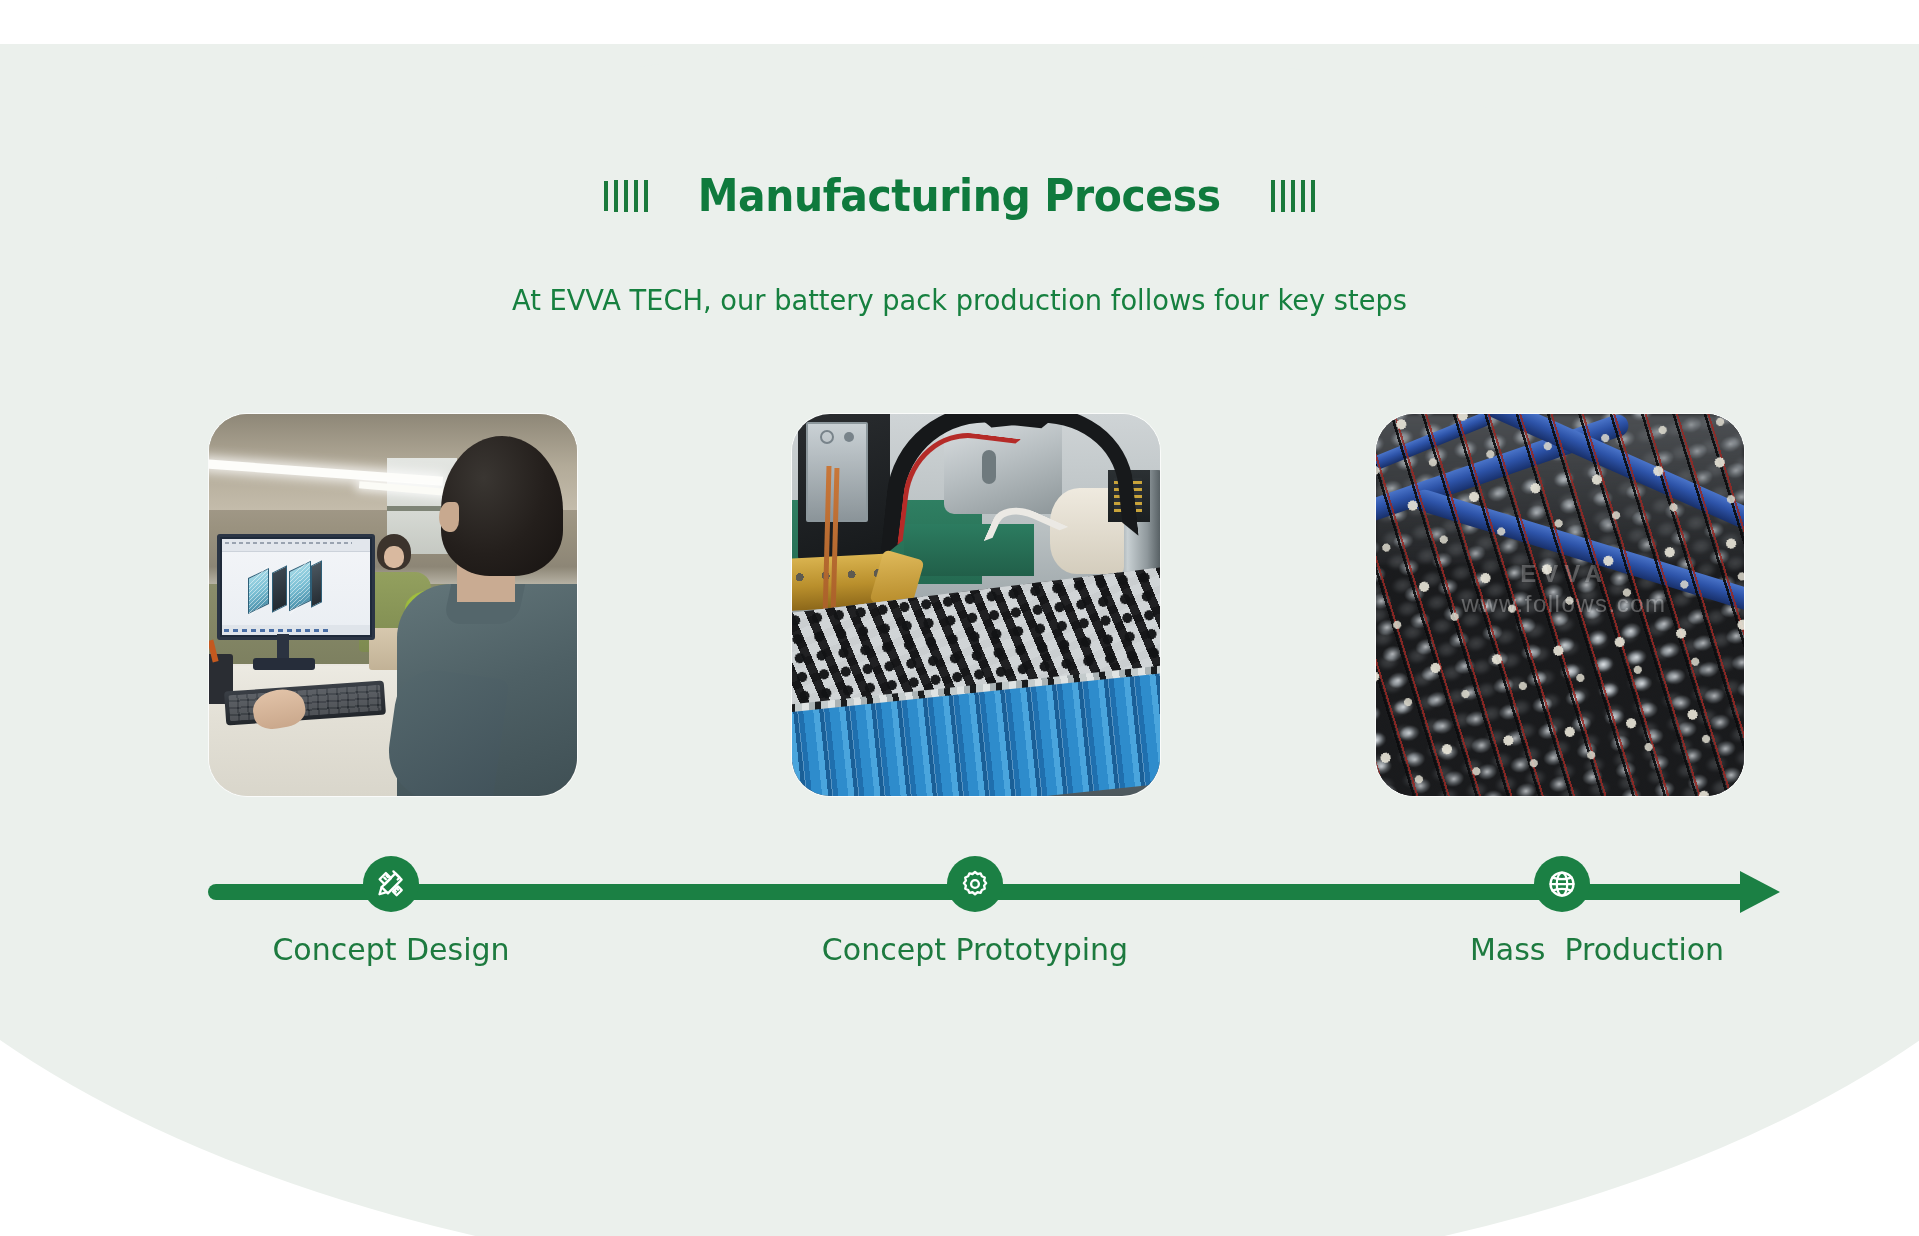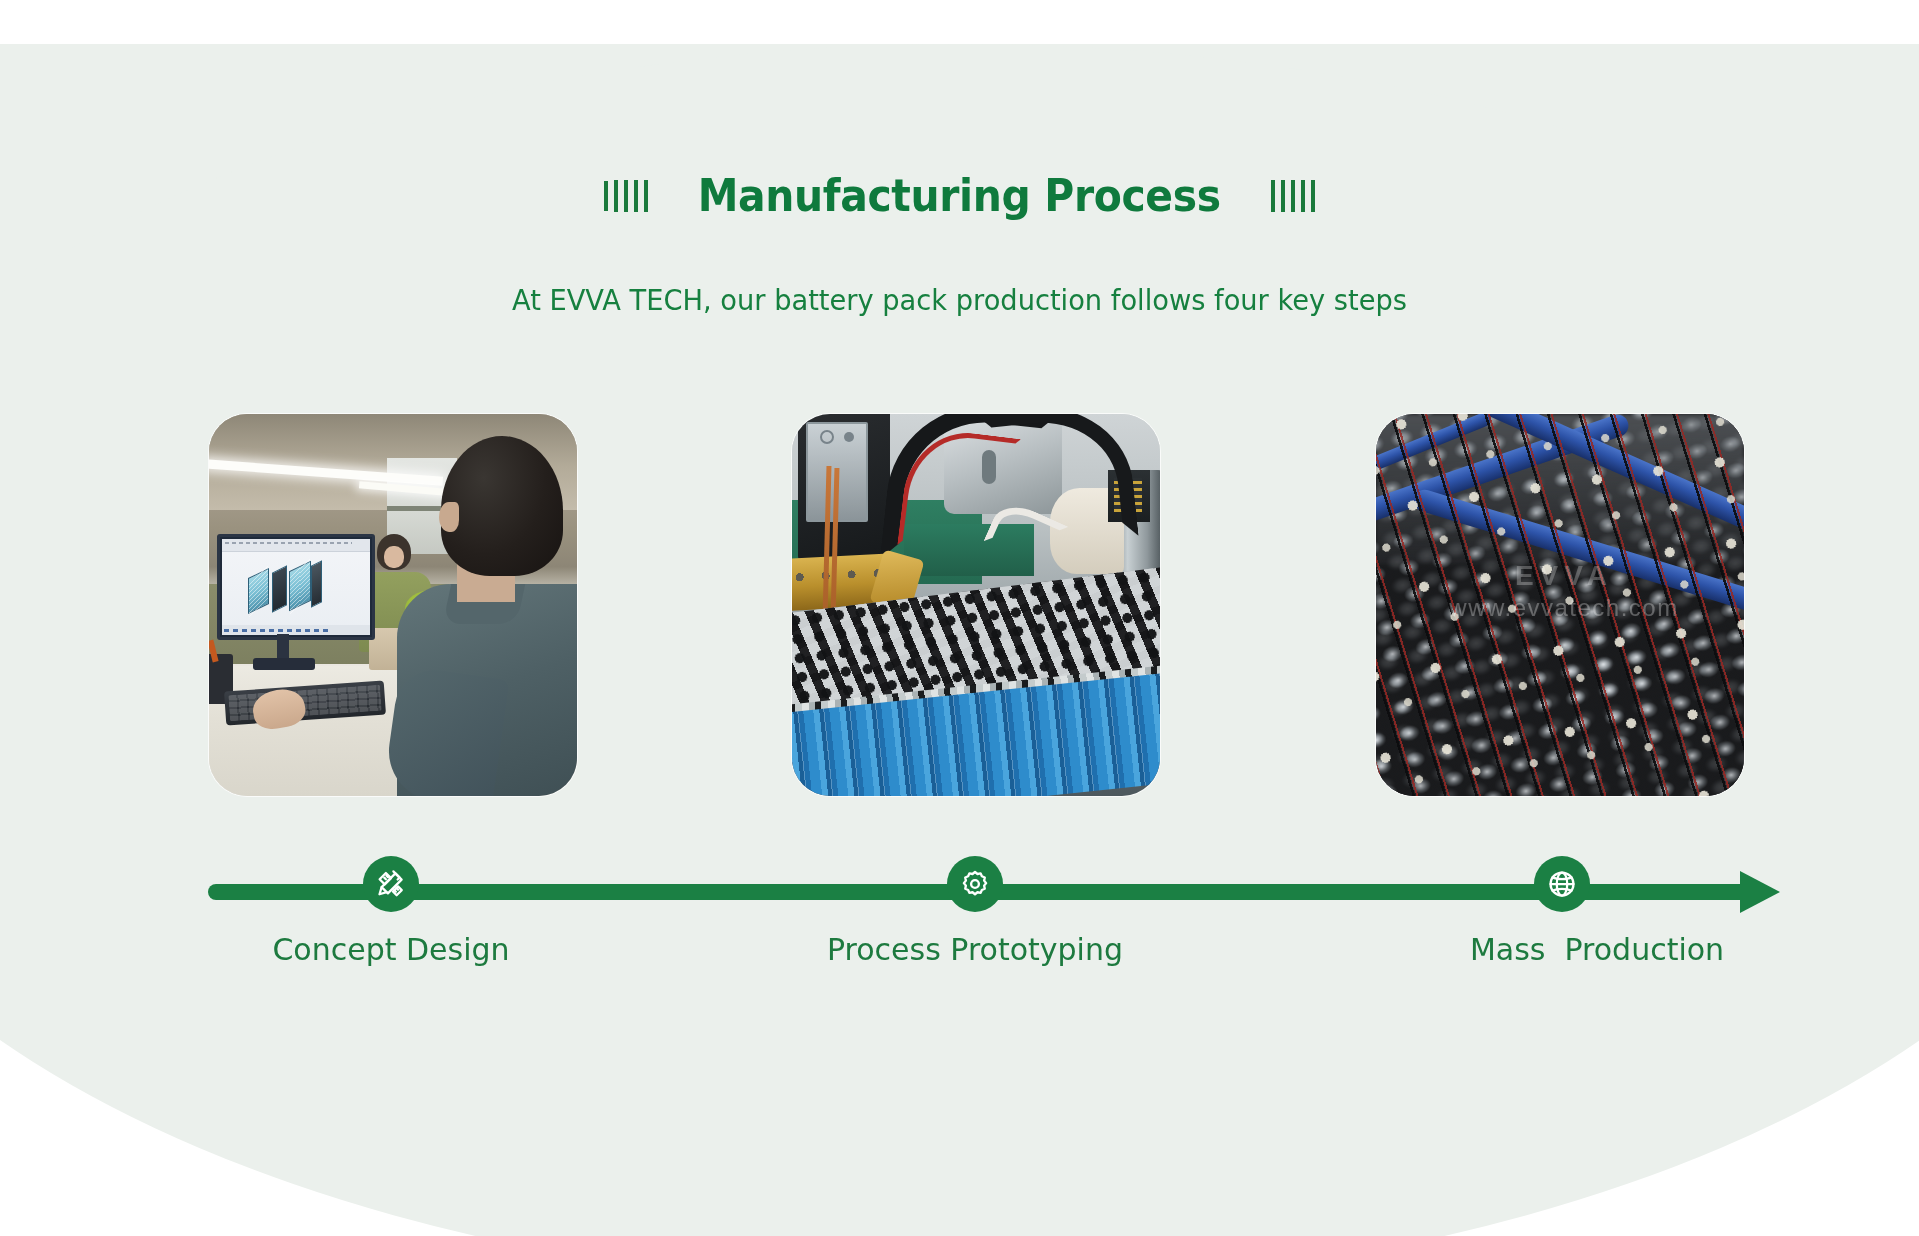--- a/index.html
+++ b/index.html
@@ -496,21 +496,21 @@
     opacity: .85;
   }
   .sc3-watermark {
     position: absolute; left: 38px; top: 148px; width: 300px;
     text-align: center;
     color: rgba(255,255,255,0.30);
     font-family: "Liberation Sans", sans-serif;
     pointer-events: none;
   }
   .sc3-wm-logo {
-    font-size: 28px; font-weight: 700; letter-spacing: 6px;
+    font-size: 24px; font-weight: 700; letter-spacing: 6px;
     color: rgba(255,255,255,0.26);
     line-height: 1;
   }
   .sc3-wm-url {
     margin-top: 4px;
     font-size: 24px; letter-spacing: 1.5px;
     color: rgba(255,255,255,0.30);
   }
 
   
@@ -694,21 +694,21 @@
           <div class="sc3-blur"></div>
           <div class="sc3-rail r4"></div>
           <div class="sc3-rail r1"></div>
           <div class="sc3-rail r2"></div>
           <div class="sc3-rail r3"></div>
           <div class="sc3-wires"></div>
           <div class="sc3-conn"></div>
           <div class="sc3-conn2"></div>
           <div class="sc3-watermark">
             <div class="sc3-wm-logo">EVVA</div>
-            <div class="sc3-wm-url">www.evvatech.com</div>
+            <div class="sc3-wm-url">www.follows.com</div>
           </div>
         </div>
       </div>
 
     </div>
 
     <div class="timeline">
       <div class="tl-line"></div>
       <div class="tl-arrow"></div>
 
@@ -743,18 +743,18 @@
             <line x1="2.8" y1="12" x2="21.2" y2="12"></line>
             <path d="M4.4 6.6 C8 8.6 16 8.6 19.6 6.6"></path>
             <path d="M4.4 17.4 C8 15.4 16 15.4 19.6 17.4"></path>
           </svg>
         </span>
       </div>
     </div>
 
     <div class="tl-labels">
       <div class="tl-label l1">Concept Design</div>
-      <div class="tl-label l2">Process Prototyping</div>
+      <div class="tl-label l2">Concept Prototyping</div>
       <div class="tl-label l3">Mass  Production</div>
     </div>
 
   </div>
 </div>
 
 </body></html>

